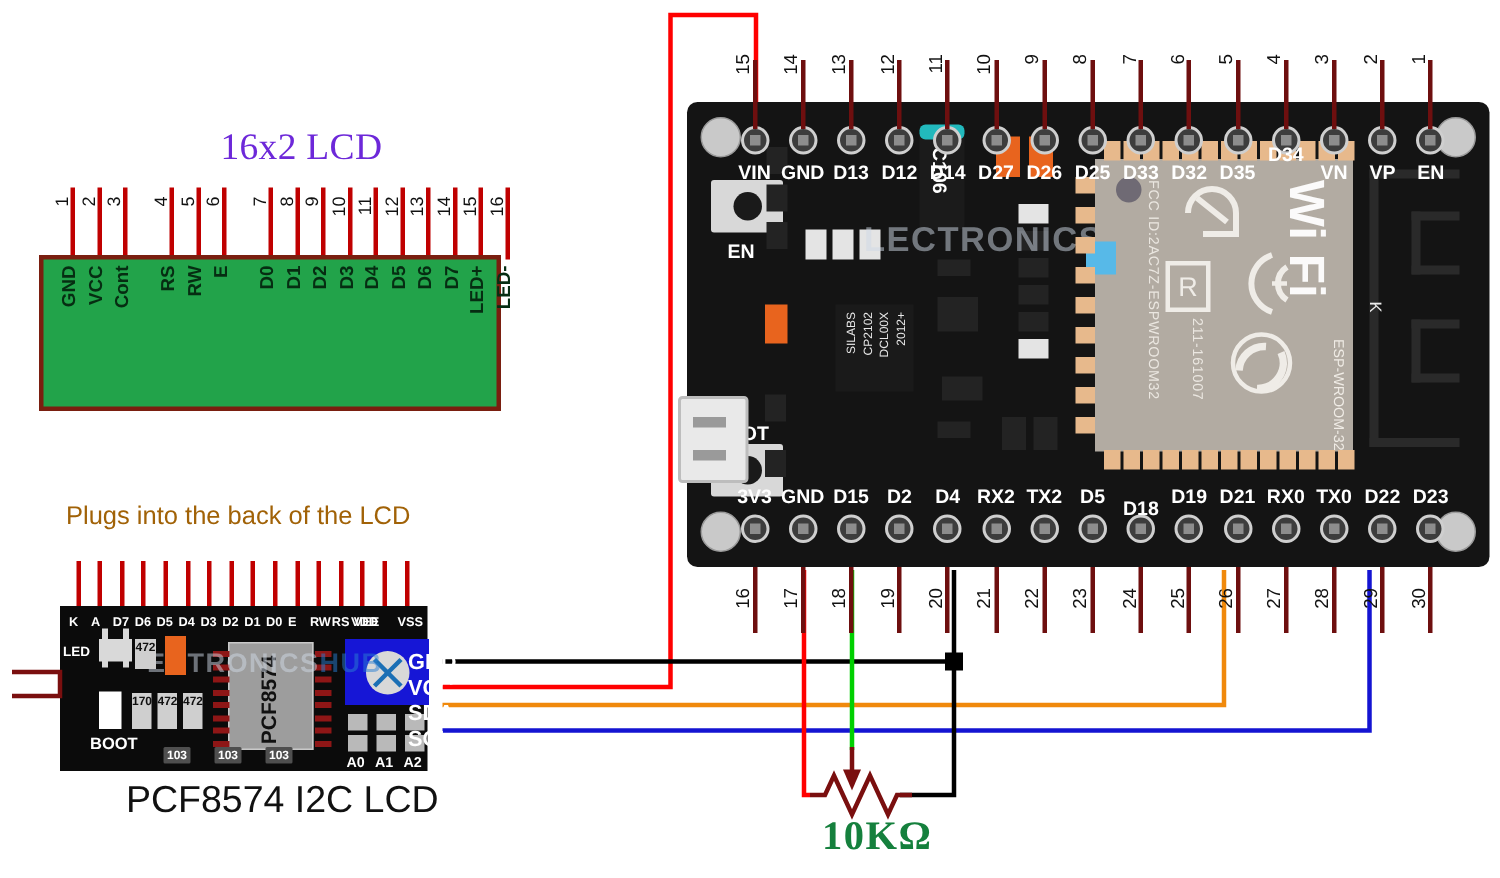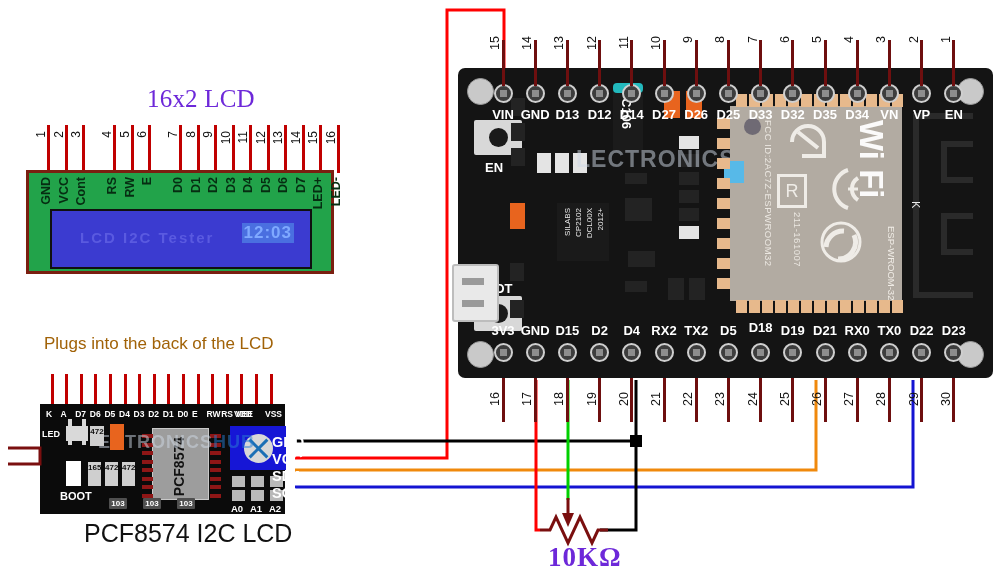--- a/index.html
+++ b/index.html
@@ -5,21 +5,21 @@
   html,body{margin:0;padding:0;background:#ffffff;}
   body{width:1000px;height:585px;position:relative;overflow:hidden;
        font-family:"Liberation Sans",sans-serif;}
   .abs{position:absolute;}
   .vt{writing-mode:vertical-rl;transform:rotate(180deg);}
 
   
   .title-lcd{left:147px;top:85px;font-size:25px;color:#6d28d9;letter-spacing:.2px;font-family:Liberation Serif, serif;}
   .title-plug{left:44px;top:334px;font-size:17px;color:#a16207;}
   .title-pcf{left:84px;top:519px;font-size:25px;color:#111;}
-  .title-pot{left:548px;top:542px;font-size:27px;color:#6d28d9;
+  .title-pot{left:548px;top:542px;font-size:27px;color:#15803d;
              font-family:"Liberation Serif",serif;font-weight:bold;letter-spacing:1px;}
 
   
   #lcd-module{left:26px;top:170px;width:308px;height:104px;background:#22a34a;
               border:3px solid #7a1f10;box-sizing:border-box;}
   #lcd-glass{position:absolute;left:21px;top:36px;width:262px;height:60px;
              background:#3b3bd0;border:2px solid #101010;box-sizing:border-box;overflow:hidden;}
   .lcd-ghost{position:absolute;color:#5a5ae0;font-size:15px;font-weight:bold;
              letter-spacing:2px;white-space:nowrap;}
   .lcd-seg{position:absolute;right:16px;top:12px;color:#7fa9ff;font-size:17px;
@@ -177,24 +177,20 @@
     <div class="lcd-pinnum vt" style="left: 246px; top: 6px;">13</div>
     <div class="lcd-pinwire" style="left: 275.5px; top: 0px; height: 48px;"></div>
     <div class="lcd-pinnum vt" style="left: 263.5px; top: 6px;">14</div>
     <div class="lcd-pinwire" style="left: 293px; top: 0px; height: 48px;"></div>
     <div class="lcd-pinnum vt" style="left: 281px; top: 6px;">15</div>
     <div class="lcd-pinwire" style="left: 310.5px; top: 0px; height: 48px;"></div>
     <div class="lcd-pinnum vt" style="left: 298.5px; top: 6px;">16</div>
   </div>
 
 <div class="abs" id="lcd-module">
-  <div id="lcd-glass">
-    <div class="lcd-ghost" style="left:28px;top:18px;">LCD I2C Tester</div>
-    <div class="lcd-seg">12:03</div>
-  </div>
 <div class="lcd-pinlbl vt" style="left: 11px;">GND</div>
     <div class="lcd-pinlbl vt" style="left: 28.5px;">VCC</div>
     <div class="lcd-pinlbl vt" style="left: 46px;">Cont</div>
     <div class="lcd-pinlbl vt" style="left: 77px;">RS</div>
     <div class="lcd-pinlbl vt" style="left: 94.5px;">RW</div>
     <div class="lcd-pinlbl vt" style="left: 112px;">E</div>
     <div class="lcd-pinlbl vt" style="left: 143px;">D0</div>
     <div class="lcd-pinlbl vt" style="left: 160.5px;">D1</div>
     <div class="lcd-pinlbl vt" style="left: 178px;">D2</div>
     <div class="lcd-pinlbl vt" style="left: 195.5px;">D3</div>
@@ -379,21 +375,21 @@
       <i></i>
     </div>
     <div class="pinlbl" style="left: 316.8px; top: 40px; width: 36px;">D32</div>
     <div class="hdrpad" style="left: 357.5px; top: 16px;">
       <i></i>
     </div>
     <div class="pinlbl" style="left: 349px; top: 40px; width: 36px;">D35</div>
     <div class="hdrpad" style="left: 389.7px; top: 16px;">
       <i></i>
     </div>
-    <div class="pinlbl" style="left: 381.2px; top: 40px; width: 36px;">D34</div>
+    <div class="pinlbl" style="left: 381.2px; top: 28px; width: 36px;">D34</div>
     <div class="hdrpad" style="left: 421.9px; top: 16px;">
       <i></i>
     </div>
     <div class="pinlbl" style="left: 413.4px; top: 40px; width: 36px;">VN</div>
     <div class="hdrpad" style="left: 454.1px; top: 16px;">
       <i></i>
     </div>
     <div class="pinlbl" style="left: 445.6px; top: 40px; width: 36px;">VP</div>
     <div class="hdrpad" style="left: 486.3px; top: 16px;">
       <i></i>
@@ -427,21 +423,21 @@
       <i></i>
     </div>
     <div class="pinlbl" style="left: 220.2px; top: 256px; width: 36px;">TX2</div>
     <div class="hdrpad" style="left: 260.9px; top: 275px;">
       <i></i>
     </div>
     <div class="pinlbl" style="left: 252.4px; top: 256px; width: 36px;">D5</div>
     <div class="hdrpad" style="left: 293.1px; top: 275px;">
       <i></i>
     </div>
-    <div class="pinlbl" style="left: 284.6px; top: 253px; width: 36px;">D18</div>
+    <div class="pinlbl" style="left: 284.6px; top: 264px; width: 36px;">D18</div>
     <div class="hdrpad" style="left: 325.3px; top: 275px;">
       <i></i>
     </div>
     <div class="pinlbl" style="left: 316.8px; top: 256px; width: 36px;">D19</div>
     <div class="hdrpad" style="left: 357.5px; top: 275px;">
       <i></i>
     </div>
     <div class="pinlbl" style="left: 349px; top: 256px; width: 36px;">D21</div>
     <div class="hdrpad" style="left: 389.7px; top: 275px;">
       <i></i>
@@ -493,21 +489,21 @@
   <div class="jp" style="left:26px;top:22px;width:22px;height:15px;"></div>
   <div class="jp" style="left:28px;top:15px;width:4px;height:26px;"></div>
   <div class="jp" style="left:42px;top:15px;width:4px;height:26px;"></div>
   <div class="addr-lbl" style="left:2px;top:25px;font-size:9px;">LED</div>
 
   <div class="abs" style="left:26px;top:57px;width:15px;height:25px;background:#ffffff;"></div>
   <div class="addr-lbl" style="left:20px;top:86px;font-size:11px;">BOOT</div>
 
   <div class="res-box" style="left:50px;top:22px;width:14px;height:20px;">472</div>
   <div class="smd-o" style="left:70px;top:20px;width:14px;height:26px;"></div>
-  <div class="res-box" style="left:48px;top:58px;width:13px;height:24px;">165</div>
+  <div class="res-box" style="left:48px;top:58px;width:13px;height:24px;">170</div>
   <div class="res-box" style="left:65px;top:58px;width:13px;height:24px;">472</div>
   <div class="res-box" style="left:82px;top:58px;width:13px;height:24px;">472</div>
   <div class="res-dark" style="left:69px;top:94px;width:18px;height:11px;">103</div>
   <div class="res-dark" style="left:103px;top:94px;width:18px;height:11px;">103</div>
   <div class="res-dark" style="left:137px;top:94px;width:18px;height:11px;">103</div>
 
   <div class="addr-pad" style="left:192px;top:72px;"></div>
   <div class="addr-pad" style="left:211px;top:72px;"></div>
   <div class="addr-pad" style="left:230px;top:72px;"></div>
   <div class="addr-pad" style="left:192px;top:86px;"></div>

